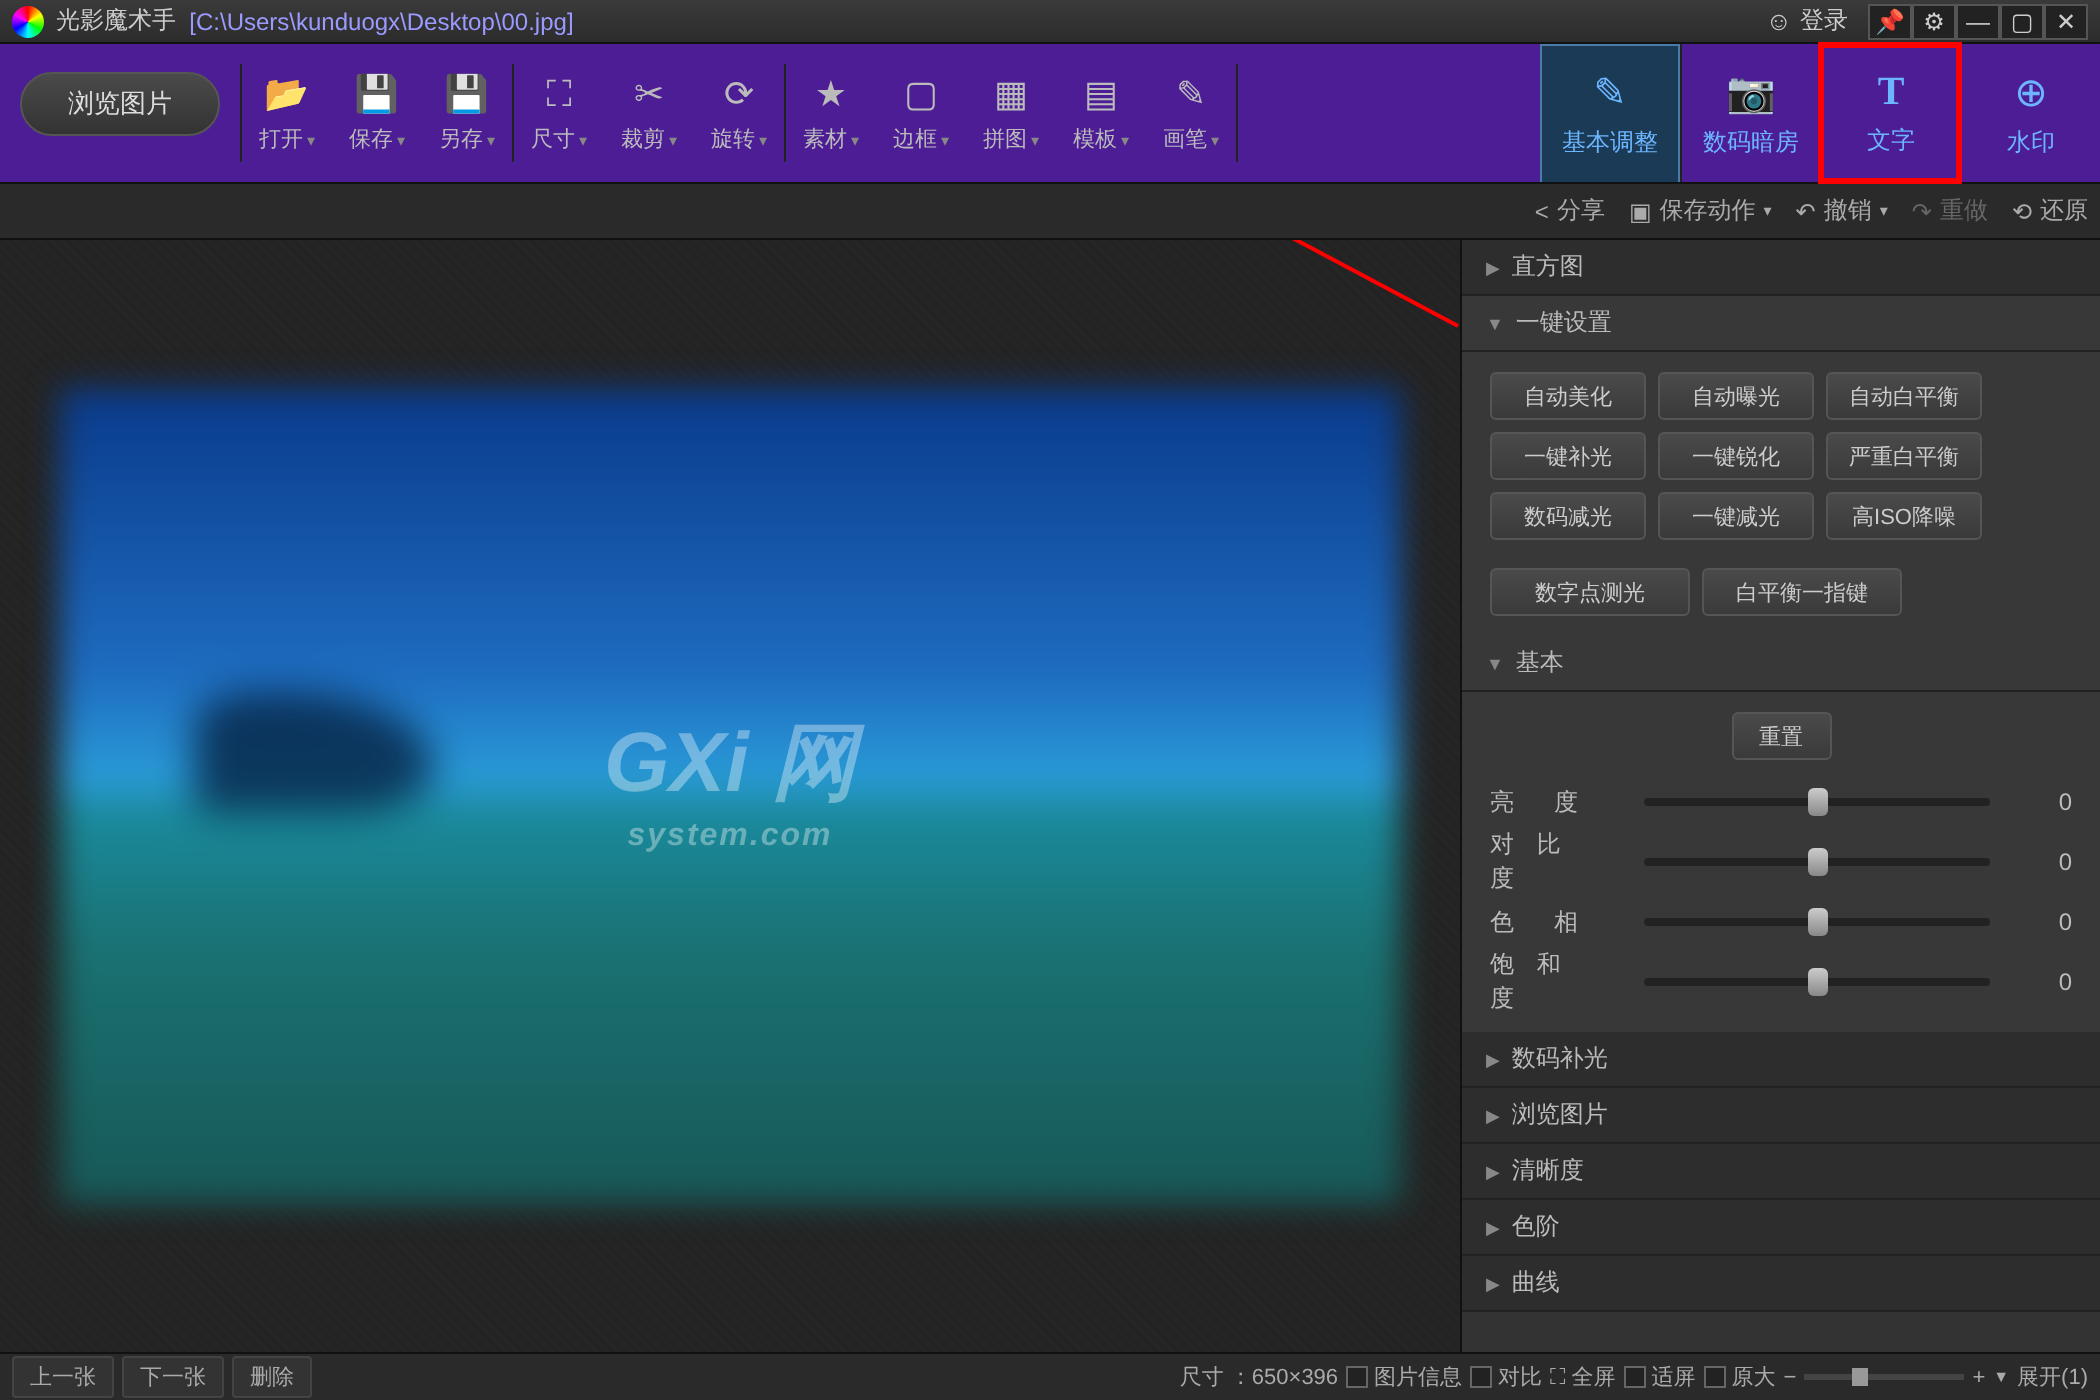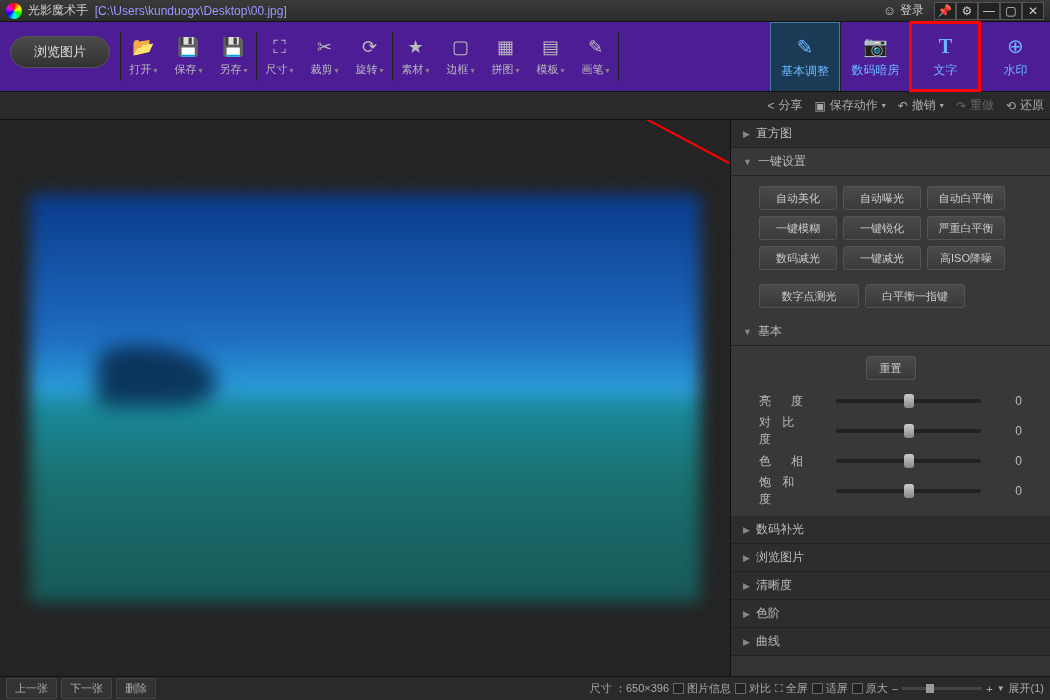--- a/index.html
+++ b/index.html
@@ -44,21 +44,21 @@
 .photo::before { content:""; position:absolute; left:10%; bottom:48%; width:120px; height:60px; background:#052040; filter: blur(6px); border-radius:30% 70% 40% 10%; opacity:0.8; }
 .watermark { position: absolute; color: rgba(255,255,255,0.35); font-style: italic; font-size: 42px; font-weight: bold; left: 50%; top: 50%; transform: translate(-50%,-60%); text-align:center; font-family: Georgia, serif; }
 .watermark small { display: block; font-size: 16px; letter-spacing: 1px; }
 
 .callout-line { position: absolute; height: 2px; background: #f00; transform-origin: right center; z-index: 20; }
 
 
 .panel { width: 320px; background: #333; border-left: 1px solid #111; overflow-y: auto; color: #bbb; font-size: 12px; }
 .panel-section-hd { height: 28px; display: flex; align-items: center; padding: 0 12px; background: #2d2d2d; border-bottom: 1px solid #222; cursor: pointer; }
 .panel-section-hd .arrow { font-size: 9px; margin-right: 6px; color: #888; }
-.panel-body { padding: 10px 28px; background: #383838; }
+.panel-body { padding: 10px 14px; background: #383838; }
 .btn-grid { display: flex; flex-wrap: wrap; gap: 6px; }
 .pbtn { width: 78px; height: 24px; background: linear-gradient(#4a4a4a,#3a3a3a); border: 1px solid #555; color: #ccc; font-size: 11px; display: flex; align-items: center; justify-content: center; cursor: pointer; border-radius: 3px; }
 .btn-grid.two .pbtn { width: 100px; }
 .right-reset { text-align: center; margin-bottom: 6px; }
 .right-reset .pbtn { display: inline-flex; width: 50px; }
 
 .slider-row { display: flex; align-items: center; height: 30px; gap: 17px; }
 .slider-row .slabel { width: 60px; letter-spacing: 4px; }
 .slider-row .strack { flex: 1; height: 4px; background: #222; border-radius: 2px; position: relative; }
 .slider-row .strack .sthumb { position: absolute; left: 50%; top: -5px; width: 10px; height: 14px; background: linear-gradient(#ccc,#888); border-radius: 3px; transform: translateX(-50%); }
@@ -199,38 +199,42 @@
     <div class="sbtn">
         <span>⟲</span>
         <span>还原</span>
       </div>
   </div>
 </div>
 
 <div class="bodyarea">
   <div class="canvas-area">
     <div class="photo"></div>
+    <div class="watermark">
+      <span>GXi 网</span>
+      <small>system.com</small>
+    </div>
     <div class="callout-line" style="width:220px; right: 1px; top: 42px; transform: rotate(28deg);"></div>
   </div>
 
   <div class="panel">
     <div class="panel-section-hd">
       <span class="arrow">▶</span>
       <span>直方图</span>
     </div>
     <div class="panel-section-hd" style="background:#383838">
       <span class="arrow">▼</span>
       <span>一键设置</span>
     </div>
     <div class="panel-body">
       <div class="btn-grid" id="btngrid1">
           <div class="pbtn">自动美化</div>
           <div class="pbtn">自动曝光</div>
           <div class="pbtn">自动白平衡</div>
-          <div class="pbtn">一键模糊</div>
+          <div class="pbtn">一键补光</div>
           <div class="pbtn">一键锐化</div>
           <div class="pbtn">严重白平衡</div>
           <div class="pbtn">数码减光</div>
           <div class="pbtn">一键减光</div>
           <div class="pbtn">高ISO降噪</div>
         </div>
       <div style="height:14px"></div>
       <div class="btn-grid two" id="btngrid2">
           <div class="pbtn">数字点测光</div>
           <div class="pbtn">白平衡一指键</div>

